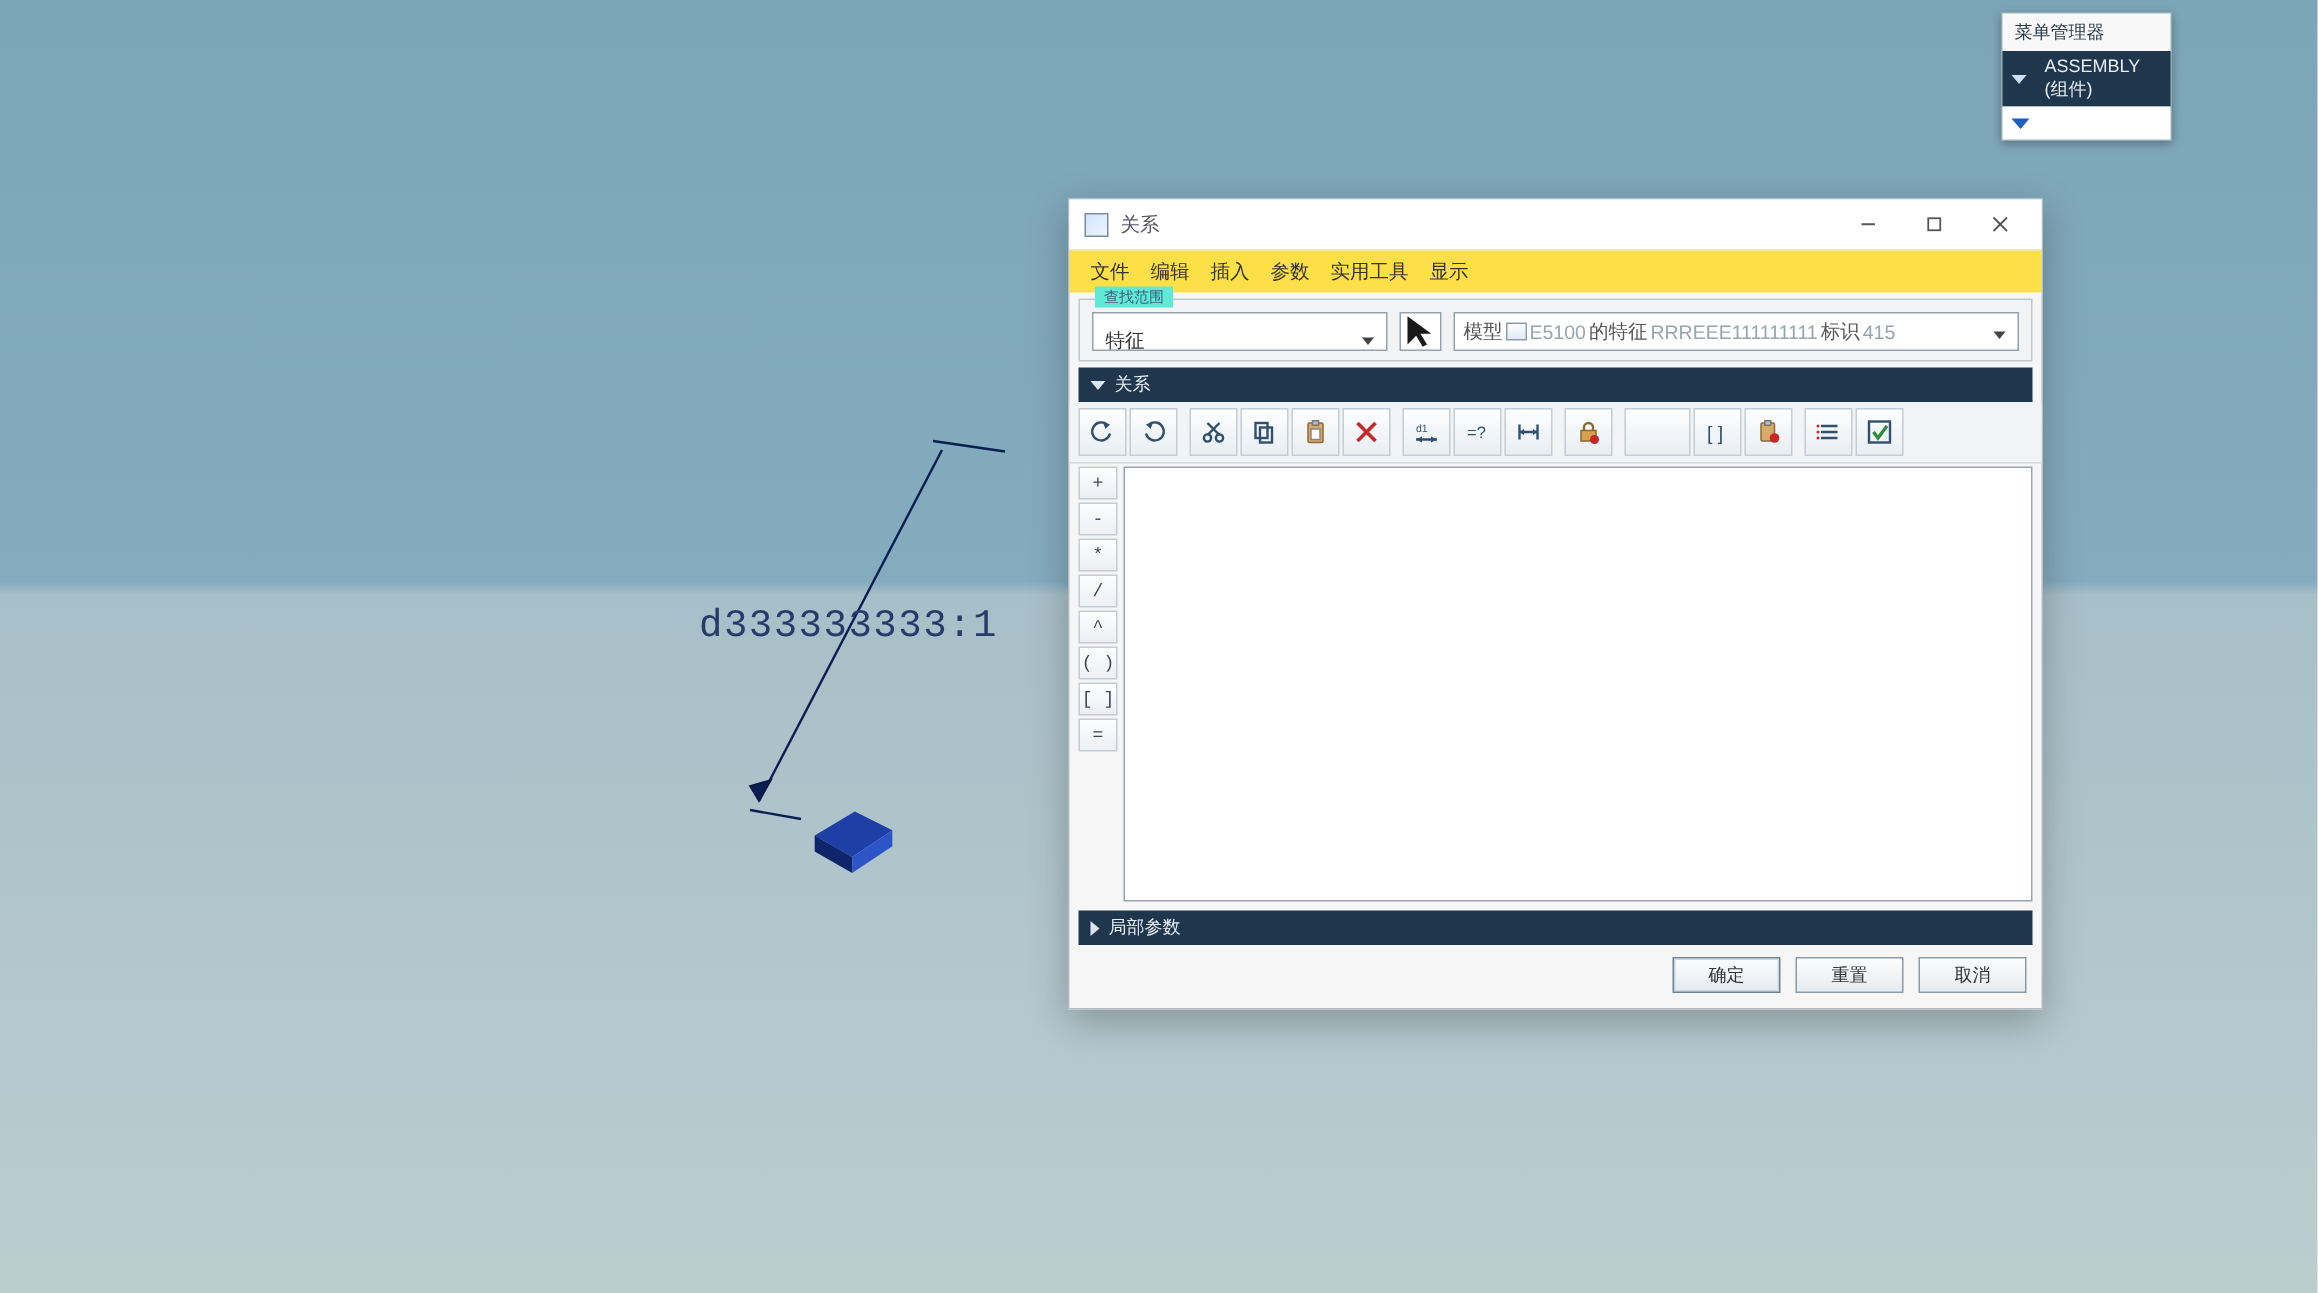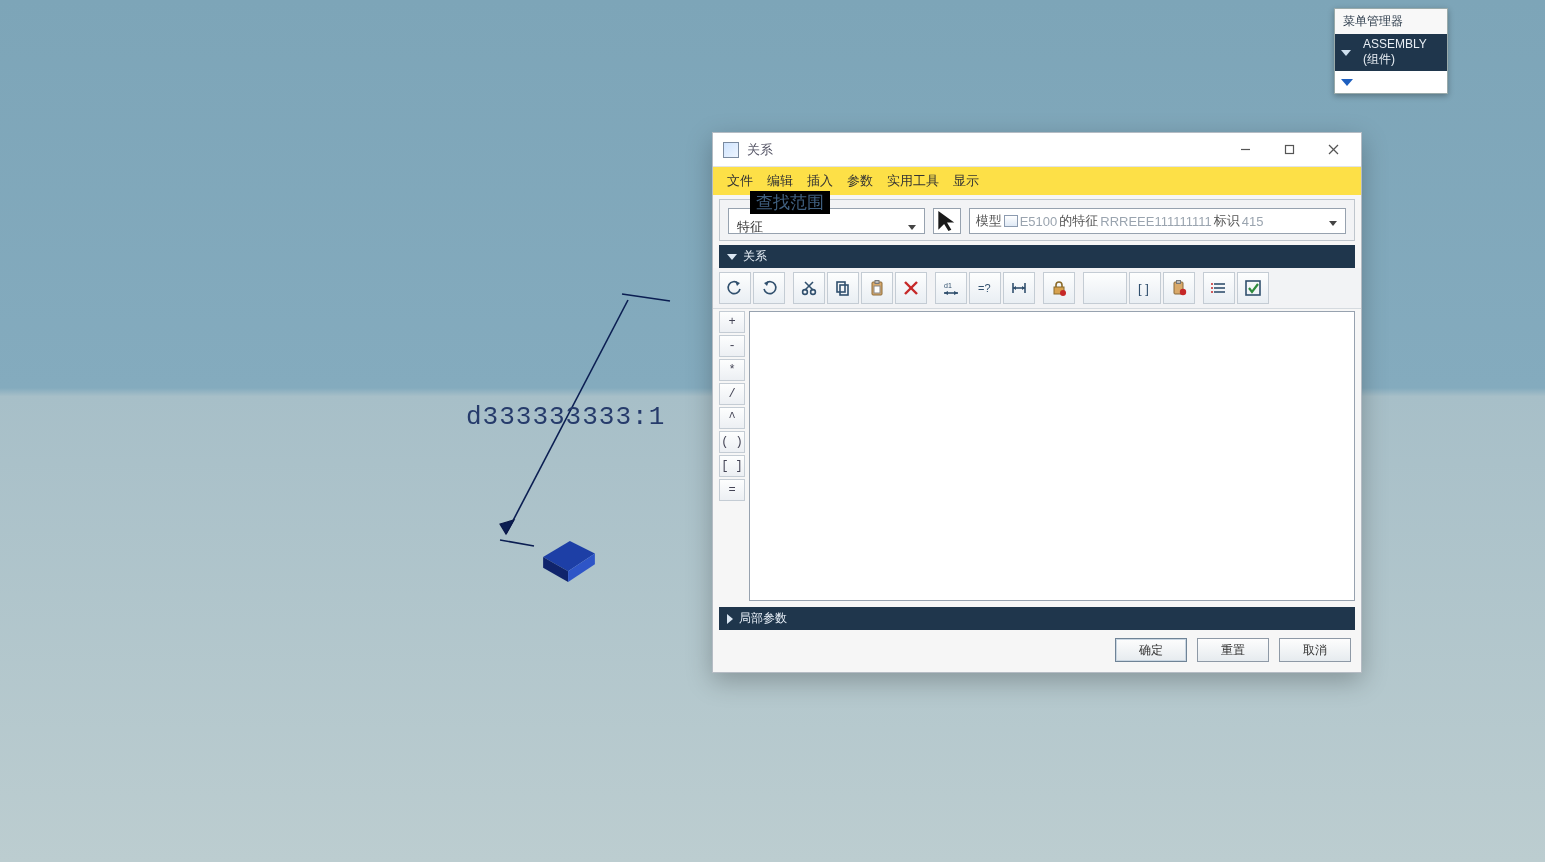--- a/index.html
+++ b/index.html
@@ -21,21 +21,21 @@
   .dialog { position: absolute; left: 712px; top: 132px; width: 650px; background: #f6f6f6; border: 1px solid #b5bcc4; box-shadow: 0 8px 24px rgba(0,0,0,.25); font-size: 13px; color: #333; }
   .titlebar { height: 34px; display: flex; align-items: center; padding: 0 6px 0 10px; background: #fff; border-bottom: 1px solid #e1e4e8; }
   .titlebar .appicon { width: 16px; height: 16px; border: 1px solid #7a8aa0; background: linear-gradient(135deg,#cfe4ff,#eef5ff); display:inline-block; }
   .titlebar .ttl { margin-left: 8px; color: #556; }
   .titlebar .spacer { flex: 1; }
   .winbtn { width: 44px; height: 30px; display:flex; align-items:center; justify-content:center; color:#555; }
   .winbtn svg { width:11px; height:11px; }
   .menubar { display:flex; gap: 14px; padding: 5px 14px; background:#fde047; }
   .menubar span { cursor: default; }
   .group { margin: 4px 6px; padding: 8px 8px 6px 8px; border: 1px solid #bfc6cd; background:#f2f3f5; position:relative; }
-  .group-legend { position:absolute; top:-9px; left:10px; background:#000000; padding:0 6px; font-size:17px; color:#406080;margin-left:20px; }
+  .group-legend { position:absolute; top:-9px; left:10px; background:#5eead4; padding:0 6px; font-size:10px; color:#406080; }
   .scope-row { display:flex; gap:8px; align-items:center; }
   .combo { flex:1; height:26px; background:#fff; border:1px solid #97a2af; display:flex; align-items:center; padding:12px 4px 0 8px; justify-content:space-between; }
   .combo .drop { width:16px; height:16px; display:flex; align-items:center; justify-content:center; }
   .combo .drop::after { content:""; border-left:4px solid transparent; border-right:4px solid transparent; border-top:5px solid #444; }
   .iconbtn { width:28px; height:26px; border:1px solid #97a2af; background:#fff; display:flex; align-items:center; justify-content:center; }
   .scope-field { flex:2; height:26px; border:1px solid #97a2af; background:#fff; display:flex; align-items:center; padding:0 4px 0 6px; gap:2px; color:#555; overflow:hidden; white-space:nowrap; }
   .scope-field .mini { width:14px; height:12px; border:1px solid #8c9bb0; background:linear-gradient(#fff,#dfe9f5); display:inline-block; }
   .scope-field .drop2 { margin-left:auto; width:16px; text-align:center; }
   .scope-field .drop2::after { content:""; display:inline-block; border-left:4px solid transparent; border-right:4px solid transparent; border-top:5px solid #444; }
   .gray { color:#9aa4af; }

